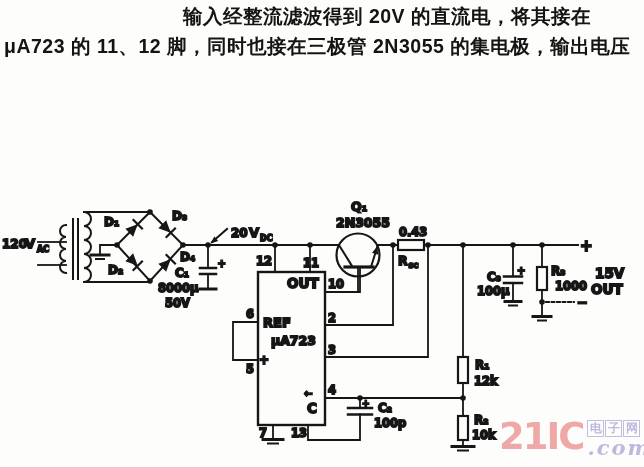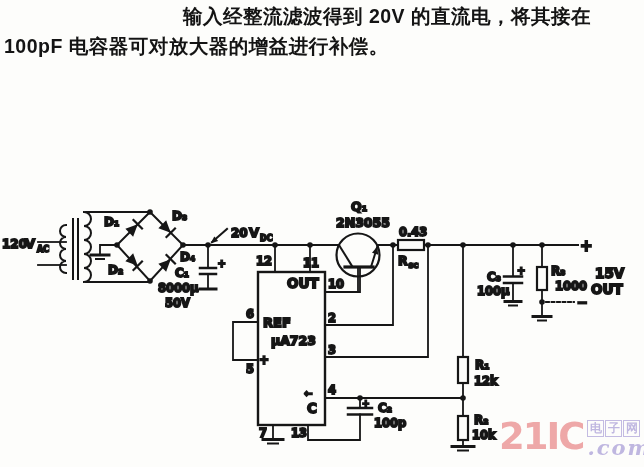--- a/index.html
+++ b/index.html
@@ -18,21 +18,21 @@
   .wm-com{font-family:"DejaVu Serif","Liberation Serif",serif;font-style:italic;font-weight:700;
           font-size:21px;line-height:20px;color:#b5abdc;letter-spacing:2px;margin-top:1px;}
 </style>
 </head>
 <body>
 
 <div class="page">
 
   <div class="desc">
     <div class="line indent">输入经整流滤波得到 20V 的直流电，将其接在</div>
-    <div class="line">100pF 电容器可对放大器的增益进行补偿。</div>
+    <div class="line">μA723 的 11、12 脚，同时也接在三极管 2N3055 的集电极，输出电压</div>
   </div>
 
   <svg style="position:absolute;left:0;top:197px" width="644" height="270" viewBox="0 0 644 270" stroke="#161616" stroke-width="1.8" fill="none" stroke-linecap="square">
 
     <g>
       <path d="M38,45 H66"></path>
         <path d="M38,68 H66"></path>
       <path d="M66,28 a6,6 0 0 0 0,12 a6,6 0 0 0 0,12 a6,6 0 0 0 0,12 a6,6 0 0 0 0,12" stroke-width="2"></path>
       <path d="M73,22 V82" stroke-width="2"></path>
         <path d="M78,22 V82" stroke-width="2"></path>

